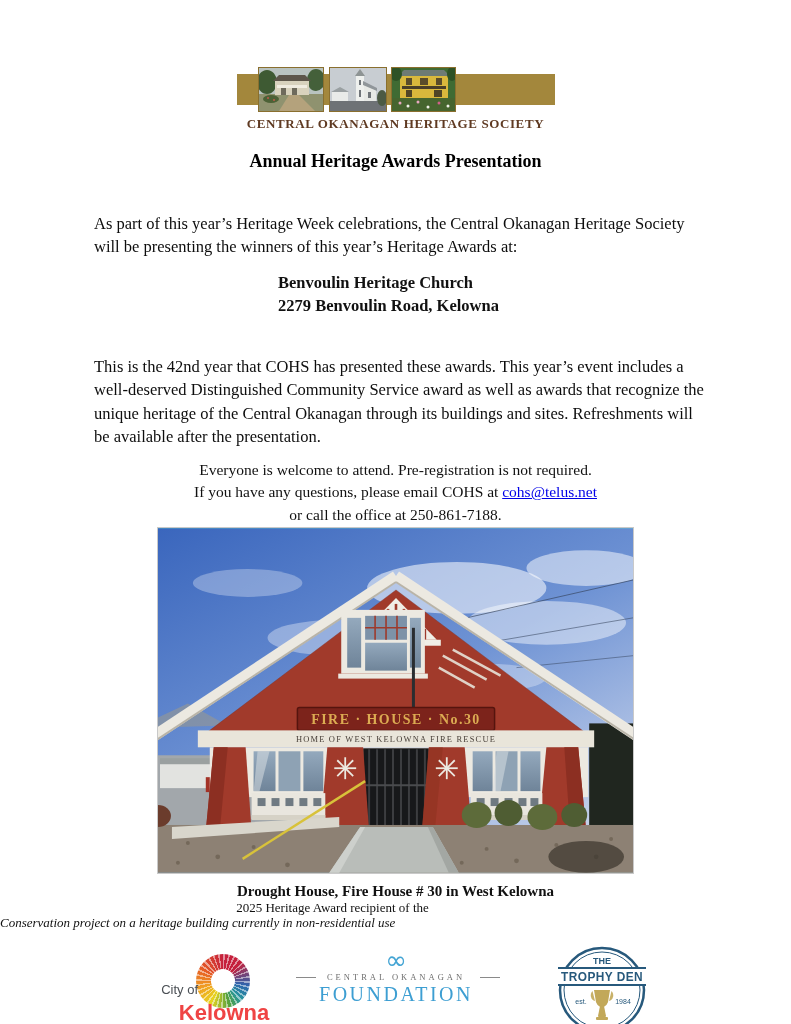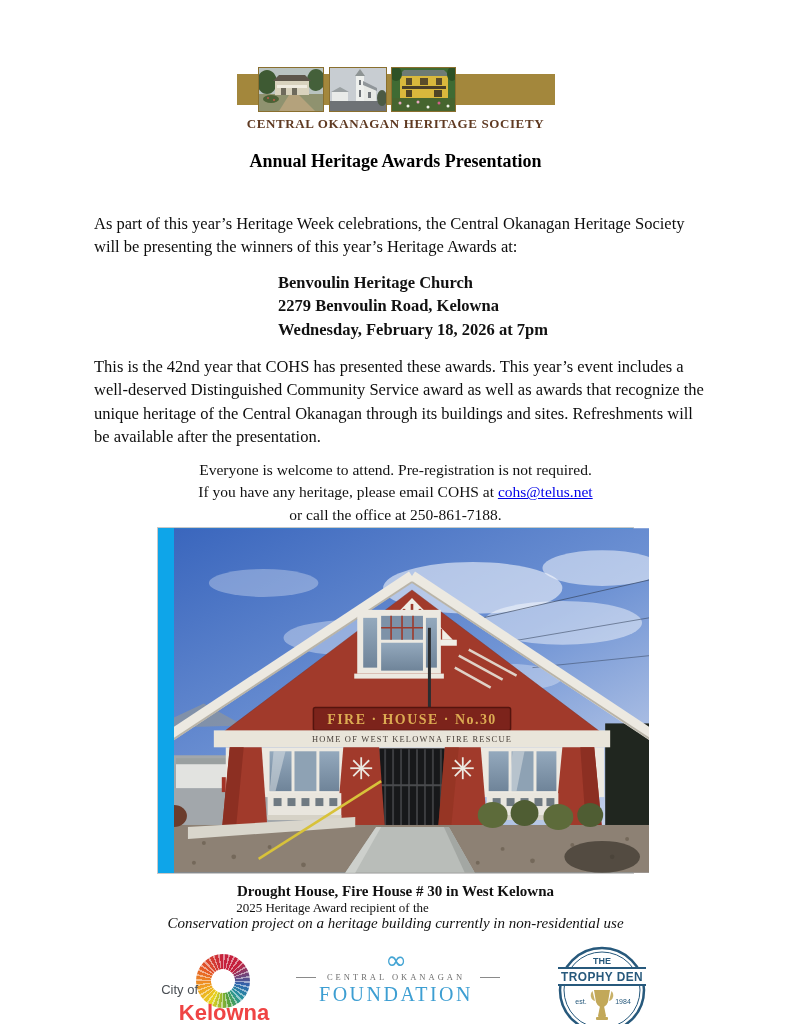--- a/index.html
+++ b/index.html
@@ -24,27 +24,27 @@
   
   .para { position:absolute; left:94px; width:616px; font-size:16.5px; line-height:1.42; color:#0d0d0d; }
   .p1 { top:196px; }
   .venue { position:absolute; left:278px; top:255px; font-size:16.5px; font-weight:bold; line-height:1.42; }
   .p2 { top:339px; }
   .info { position:absolute; left:0; top:443px; width:791px; text-align:center; font-size:15.5px; line-height:1.45; }
   .info a { color:#0000e8; text-decoration:underline; }
 
   
   .main-photo { position:absolute; left:157px; top:511px; width:477px; height:347px;
-    border:1px solid #c9c9c9; background:#0ea5e9;padding-left:16px; }
+    border:1px solid #c9c9c9; background:#5eead4; }
   .main-photo svg { display:block; }
 
   
   .cap1 { position:absolute; left:0; top:867px; width:791px; text-align:center; font-size:15px; font-weight:bold; }
   .cap2 { position:absolute; left:0; top:884px; width:665px; text-align:center; font-size:13px; }
-  .cap3 { position:absolute; left:0; top:899px; width:791px; text-align:center; font-size:15px; font-style:italic; }
+  .cap3 { position:absolute; left:0; top:899px; width:791px; font-size:13px; font-style:italic; }
 
   
   .logos { position:absolute; left:0; top:928px; width:791px; height:92px; }
   .logo-kelowna { position:absolute; left:150px; top:4px; width:130px; height:84px; }
   .kel-ring { position:absolute; left:46px; top:6px; width:54px; height:54px; border-radius:50%;
     background:
       repeating-conic-gradient(rgba(255,255,255,0.5) 0 4deg, rgba(255,255,255,0) 4deg 11.25deg),
       conic-gradient(from 0deg, #c5203c 0%, #c5203c 12%, #2e64ae 28%, #27969c 38%, #59a33c 46%, #e8d41f 58%, #f0a023 70%, #e55926 84%, #c5203c 100%); }
   .kel-ring::after { content:""; position:absolute; left:15px; top:15px; width:24px; height:24px;
     border-radius:50%; background:#fff; }
@@ -135,28 +135,27 @@
   </div>
 
   <div class="society-name">CENTRAL OKANAGAN HERITAGE SOCIETY</div>
   <div class="doc-title">Annual Heritage Awards Presentation</div>
 
   <div class="para p1">As part of this year’s Heritage Week celebrations, the Central Okanagan Heritage Society will be presenting the winners of this year’s Heritage Awards at:</div>
 
   <div class="venue">
     <div>Benvoulin Heritage Church</div>
     <div>2279 Benvoulin Road, Kelowna</div>
-    <div>Wednesday, February 18, 2026 at 7pm</div>
   </div>
 
   <div class="para p2">This is the 42nd year that COHS has presented these awards. This year’s event includes a well-deserved Distinguished Community Service award as well as awards that recognize the unique heritage of the Central Okanagan through its buildings and sites. Refreshments will be available after the presentation.</div>
 
   <div class="info">
     <div>Everyone is welcome to attend.  Pre-registration is not required.</div>
-    <div><span>If you have any heritage, please email COHS at </span><a href="#">cohs@telus.net</a></div>
+    <div><span>If you have any questions, please email COHS at </span><a href="#">cohs@telus.net</a></div>
     <div>or call the office at 250-861-7188.</div>
   </div>
 
   <div class="main-photo">
     <svg width="475" height="345" viewBox="0 0 477 346">
       <defs>
         <linearGradient id="skyg" x1="0" y1="0" x2="0.7" y2="1">
           <stop offset="0" stop-color="#3a66bd"></stop>
           <stop offset="0.55" stop-color="#6f93d4"></stop>
           <stop offset="1" stop-color="#c3d0ea"></stop>

